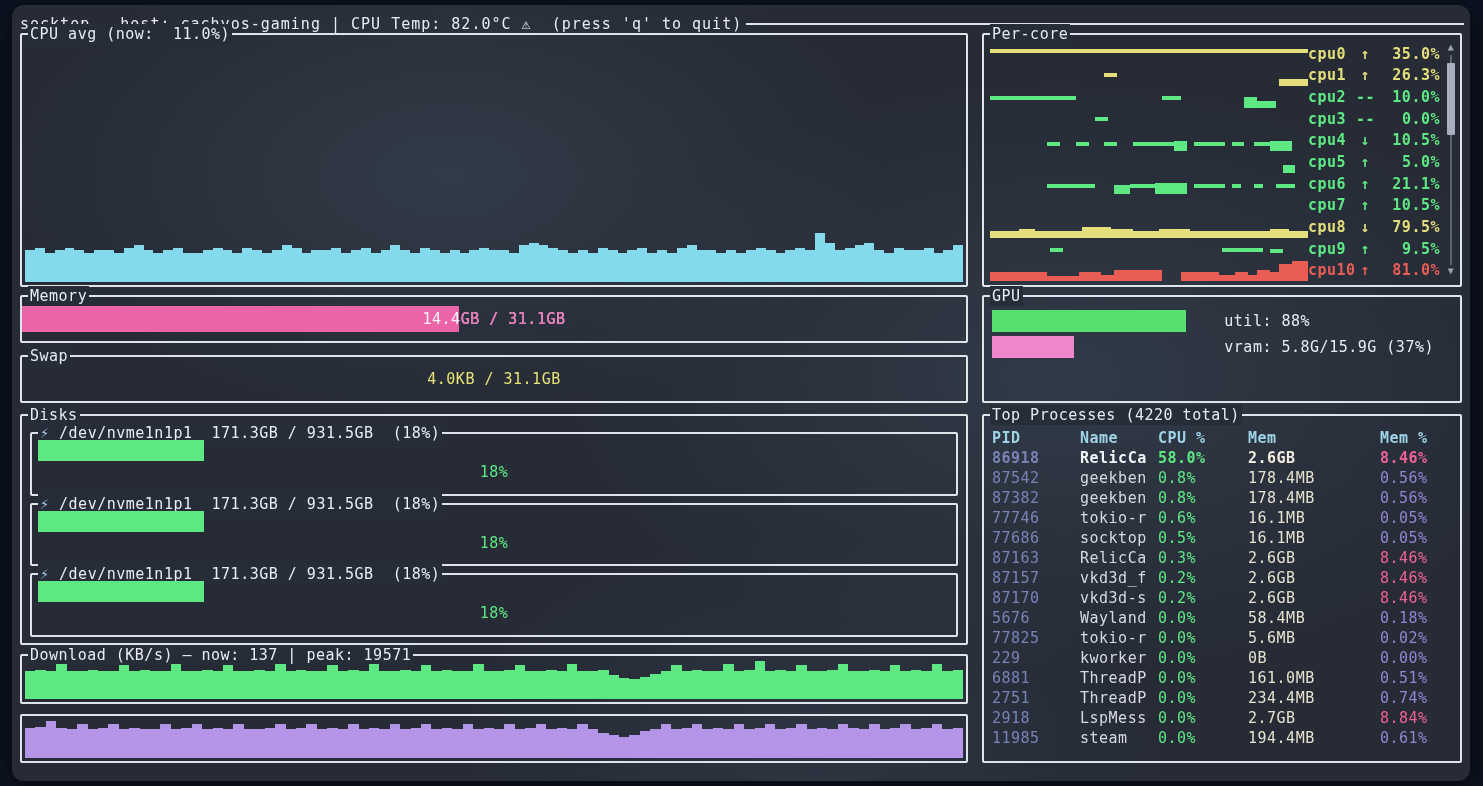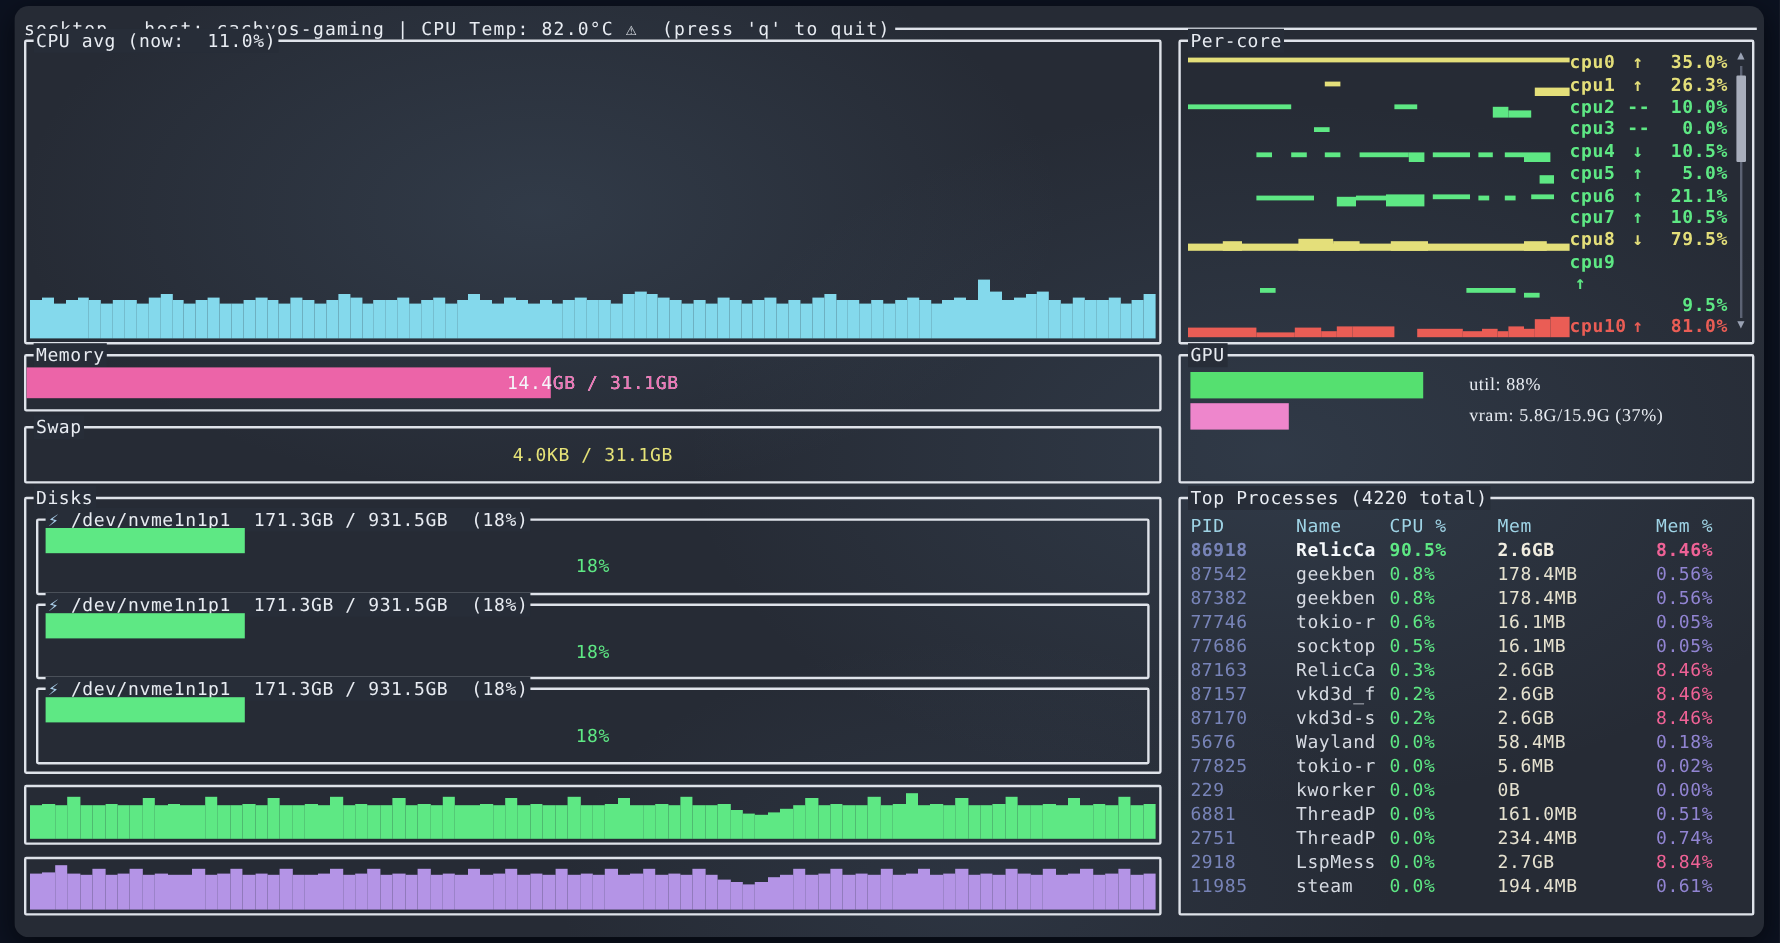--- a/index.html
+++ b/index.html
@@ -52,30 +52,30 @@
   .sb-arrow { color:#9aa2b4; font-size:10px; line-height:12px; height:14px; }
   .sb-rail { position:relative; flex:1; width:100%; }
   .sb-track { position:absolute; left:5px; top:0; bottom:0; width:2px; background:#5c6374; }
   .sb-thumb { position:absolute; left:2px; width:8px; background:#a8aebc; border-radius:1px; }
   
   .gpu-body { position:absolute; inset:10px 8px 4px 8px; }
   .gpu-name { line-height:22px; white-space:pre; }
   .gpu-row { position:relative; height:24px; margin-top:2px; }
   .gpu-bar-wrap { position:absolute; left:0; top:1px; bottom:1px; width:48%; }
   .gpu-bar { height:100%; }
-  .gpu-text { position:absolute; left:50.5%; top:0; line-height:24px; white-space:pre;font-family:Liberation Serif, serif; }
+  .gpu-text { position:absolute; left:50.5%; top:0; line-height:24px; white-space:pre; }
   
   .disk-list { position:absolute; inset:16px 8px 6px 8px; display:flex; flex-direction:column; gap:7px; }
   .disk-item { position:relative; flex:1; border:2px solid #dfe3ea; border-radius:2px; }
   .disk-bar { position:absolute; left:6px; top:6px; height:21px; background:#5ee884; }
   .disk-pct { position:absolute; left:0; right:0; top:27px; text-align:center; color:#5ee884; line-height:22px; }
   
   .proc-table { position:absolute; inset:12px 6px 4px 8px; display:flex; flex-direction:column; }
   .proc-row { display:flex; line-height:20px; height:20px; }
-  .proc-head { font-weight:normal; color:#9fd4e6; }
+  .proc-head { font-weight:bold; color:#9fd4e6; }
   .c-pid { width:88px; } .c-name { width:78px; } .c-cpu { width:90px; } .c-mem { width:132px; } .c-memp { flex:1; }
   .proc-row .c-pid { color:#7884b8; }
   .proc-row .c-name { color:#d6dae2; }
   .proc-row .c-cpu { color:#5ee884; }
   .proc-row .c-mem { color:#e6e2d0; }
   .proc-row .memp-high { color:#ef6296; }
   .proc-row .memp-low { color:#9184d2; }
   .proc-row.first { font-weight:bold; }
   .proc-row.first .c-name { color:#f4f7fa; }
   .proc-row.first .c-mem { color:#f1ede0; }
@@ -306,21 +306,21 @@
             <span class="core-arrow">↓</span>
             <span class="core-val">79.5%</span>
           </div>
         </div>
         <div class="core-row">
           <div class="core-spark">
             <div class="seg" style="left: 19%; width: 4%; background: rgb(94, 232, 132); height: 4px; bottom: 34%;"></div>
             <div class="seg" style="left: 73%; width: 13%; background: rgb(94, 232, 132); height: 4px; bottom: 34%;"></div>
             <div class="seg" style="left: 88%; width: 4%; background: rgb(94, 232, 132); height: 4px; bottom: 28%;"></div>
           </div>
-          <div class="core-label" style="color: rgb(94, 232, 132); flex-direction: column;">
+          <div class="core-label" style="color: rgb(94, 232, 132);">
             <span class="core-name">cpu9</span>
             <span class="core-arrow">↑</span>
             <span class="core-val">9.5%</span>
           </div>
         </div>
         <div class="core-row">
           <div class="core-spark">
             <div class="seg" style="left: 0%; width: 18%; background: rgb(234, 93, 85); height: 42%;"></div>
             <div class="seg" style="left: 18%; width: 10%; background: rgb(234, 93, 85); height: 24%;"></div>
             <div class="seg" style="left: 28%; width: 7%; background: rgb(234, 93, 85); height: 42%;"></div>
@@ -416,21 +416,21 @@
         <span class="c-pid">PID</span>
         <span class="c-name">Name</span>
         <span class="c-cpu">CPU %</span>
         <span class="c-mem">Mem</span>
         <span class="c-memp">Mem %</span>
       </div>
       <div id="proc-rows">
           <div class="proc-row first">
             <span class="c-pid">86918</span>
             <span class="c-name">RelicCa</span>
-            <span class="c-cpu">90.5%</span>
+            <span class="c-cpu">58.0%</span>
             <span class="c-mem">2.6GB</span>
             <span class="c-memp memp-high">8.46%</span>
           </div>
           <div class="proc-row">
             <span class="c-pid">87542</span>
             <span class="c-name">geekben</span>
             <span class="c-cpu">0.8%</span>
             <span class="c-mem">178.4MB</span>
             <span class="c-memp memp-low">0.56%</span>
           </div>
@@ -523,20 +523,21 @@
             <span class="c-name">steam</span>
             <span class="c-cpu">0.0%</span>
             <span class="c-mem">194.4MB</span>
             <span class="c-memp memp-low">0.61%</span>
           </div>
         </div>
     </div>
   </div>
 
   <div class="panel" style="left:8px; top:649px; width:948px; height:50px;">
+    <span class="panel-title">Download (KB/s) — now: 137 | peak: 19571</span>
     <div class="sparkbars">
         <div style="height: 70%; background: rgb(94, 232, 132);"></div>
         <div style="height: 72%; background: rgb(94, 232, 132);"></div>
         <div style="height: 70%; background: rgb(94, 232, 132);"></div>
         <div style="height: 88%; background: rgb(94, 232, 132);"></div>
         <div style="height: 70%; background: rgb(94, 232, 132);"></div>
         <div style="height: 70%; background: rgb(94, 232, 132);"></div>
         <div style="height: 72%; background: rgb(94, 232, 132);"></div>
         <div style="height: 70%; background: rgb(94, 232, 132);"></div>
         <div style="height: 70%; background: rgb(94, 232, 132);"></div>

